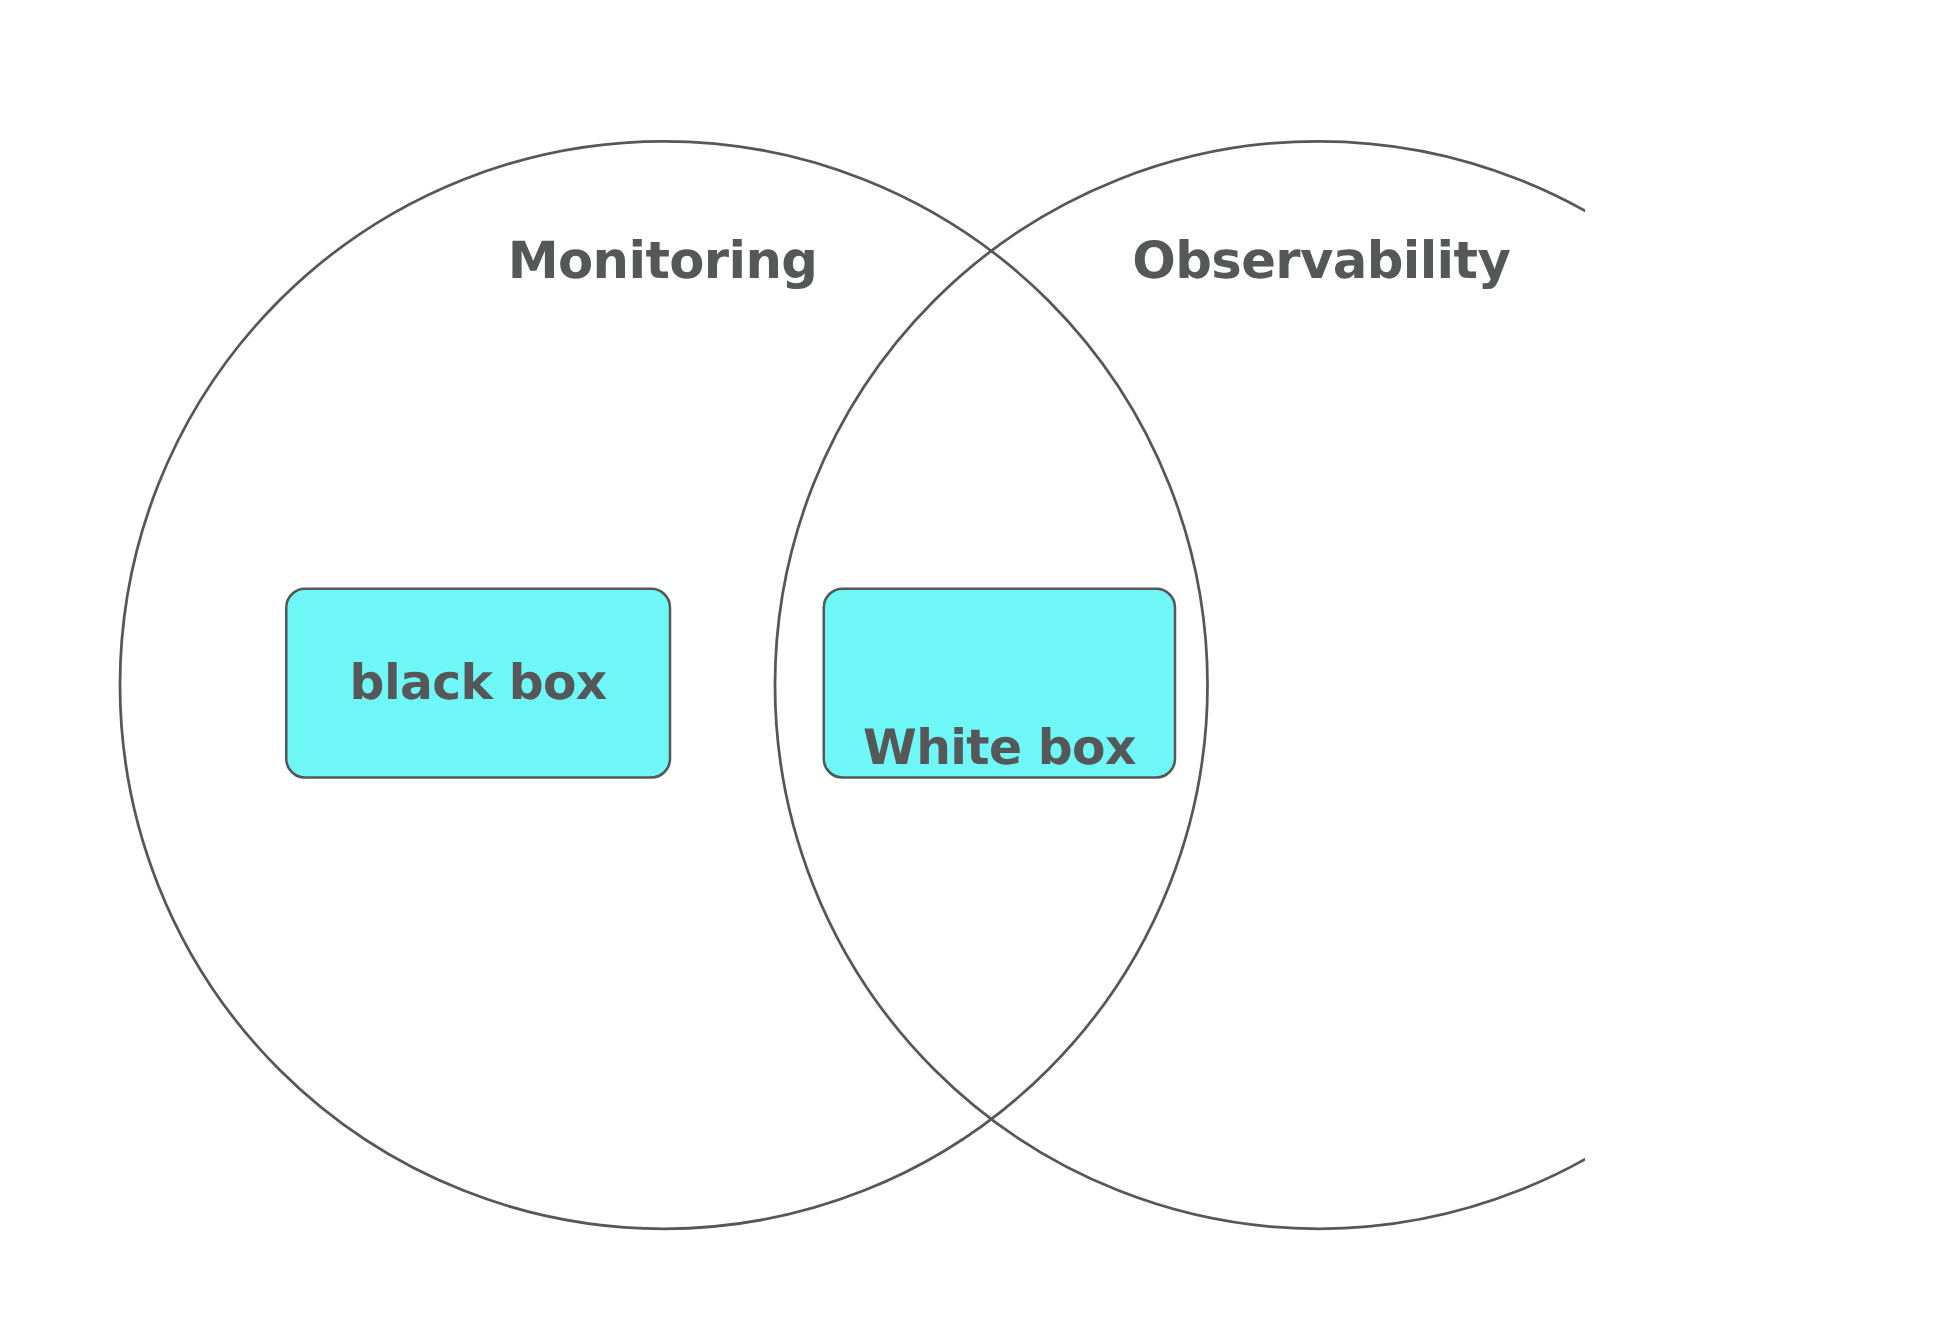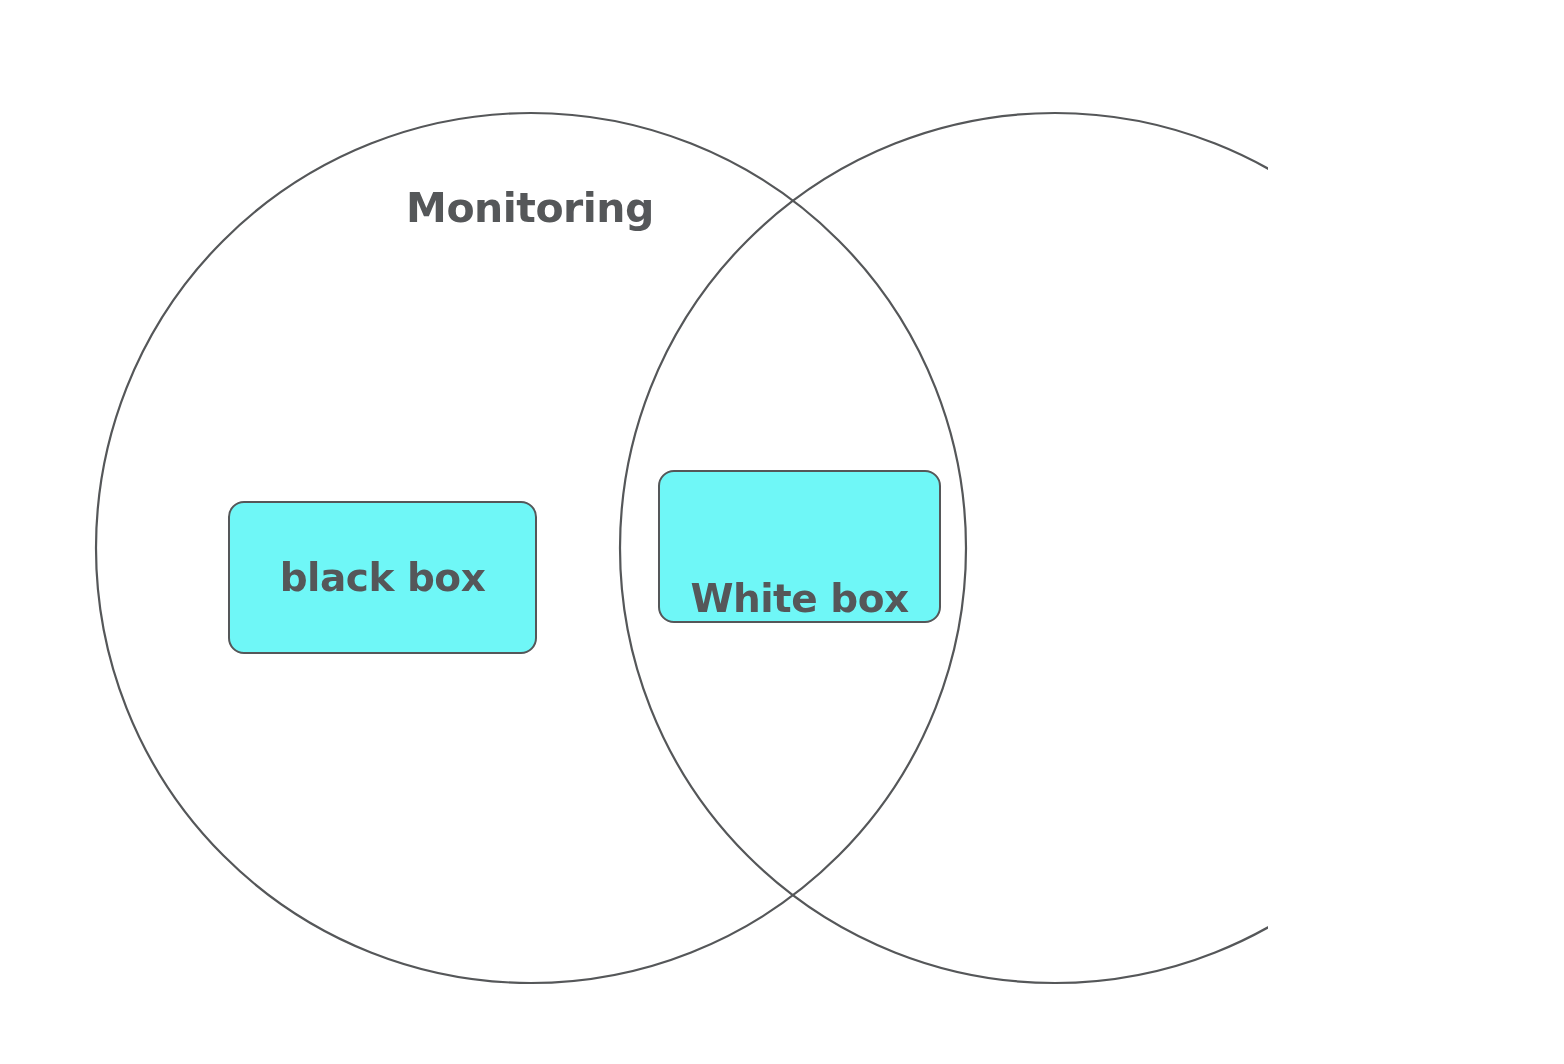--- a/index.html
+++ b/index.html
@@ -60,22 +60,23 @@
 
 <div id="stage">
 
   <svg id="venn-svg" viewBox="0 0 1564 1064">
     <circle cx="531" cy="548" r="435" fill="none" stroke="#555759" stroke-width="2.2"></circle>
     <circle cx="1055" cy="548" r="435" fill="none" stroke="#555759" stroke-width="2.2"></circle>
   </svg>
 
   <div class="set-label" style="left:530px; top:208px;">Monitoring</div>
 
+  <div class="set-label" style="left:1057px; top:208px;">Observability</div>
 
-  <div class="concept-box" style="left:228px; top:470px; width:309px; height:153px;margin-top:31px;">
+  <div class="concept-box" style="left:228px; top:470px; width:309px; height:153px;">
     <span class="concept-box-label">black box</span>
   </div>
 
   <div class="concept-box" style="left:658px; top:470px; width:283px; height:153px;align-items:flex-end;">
     <span class="concept-box-label">White box</span>
   </div>
 
 
 </div>
 

